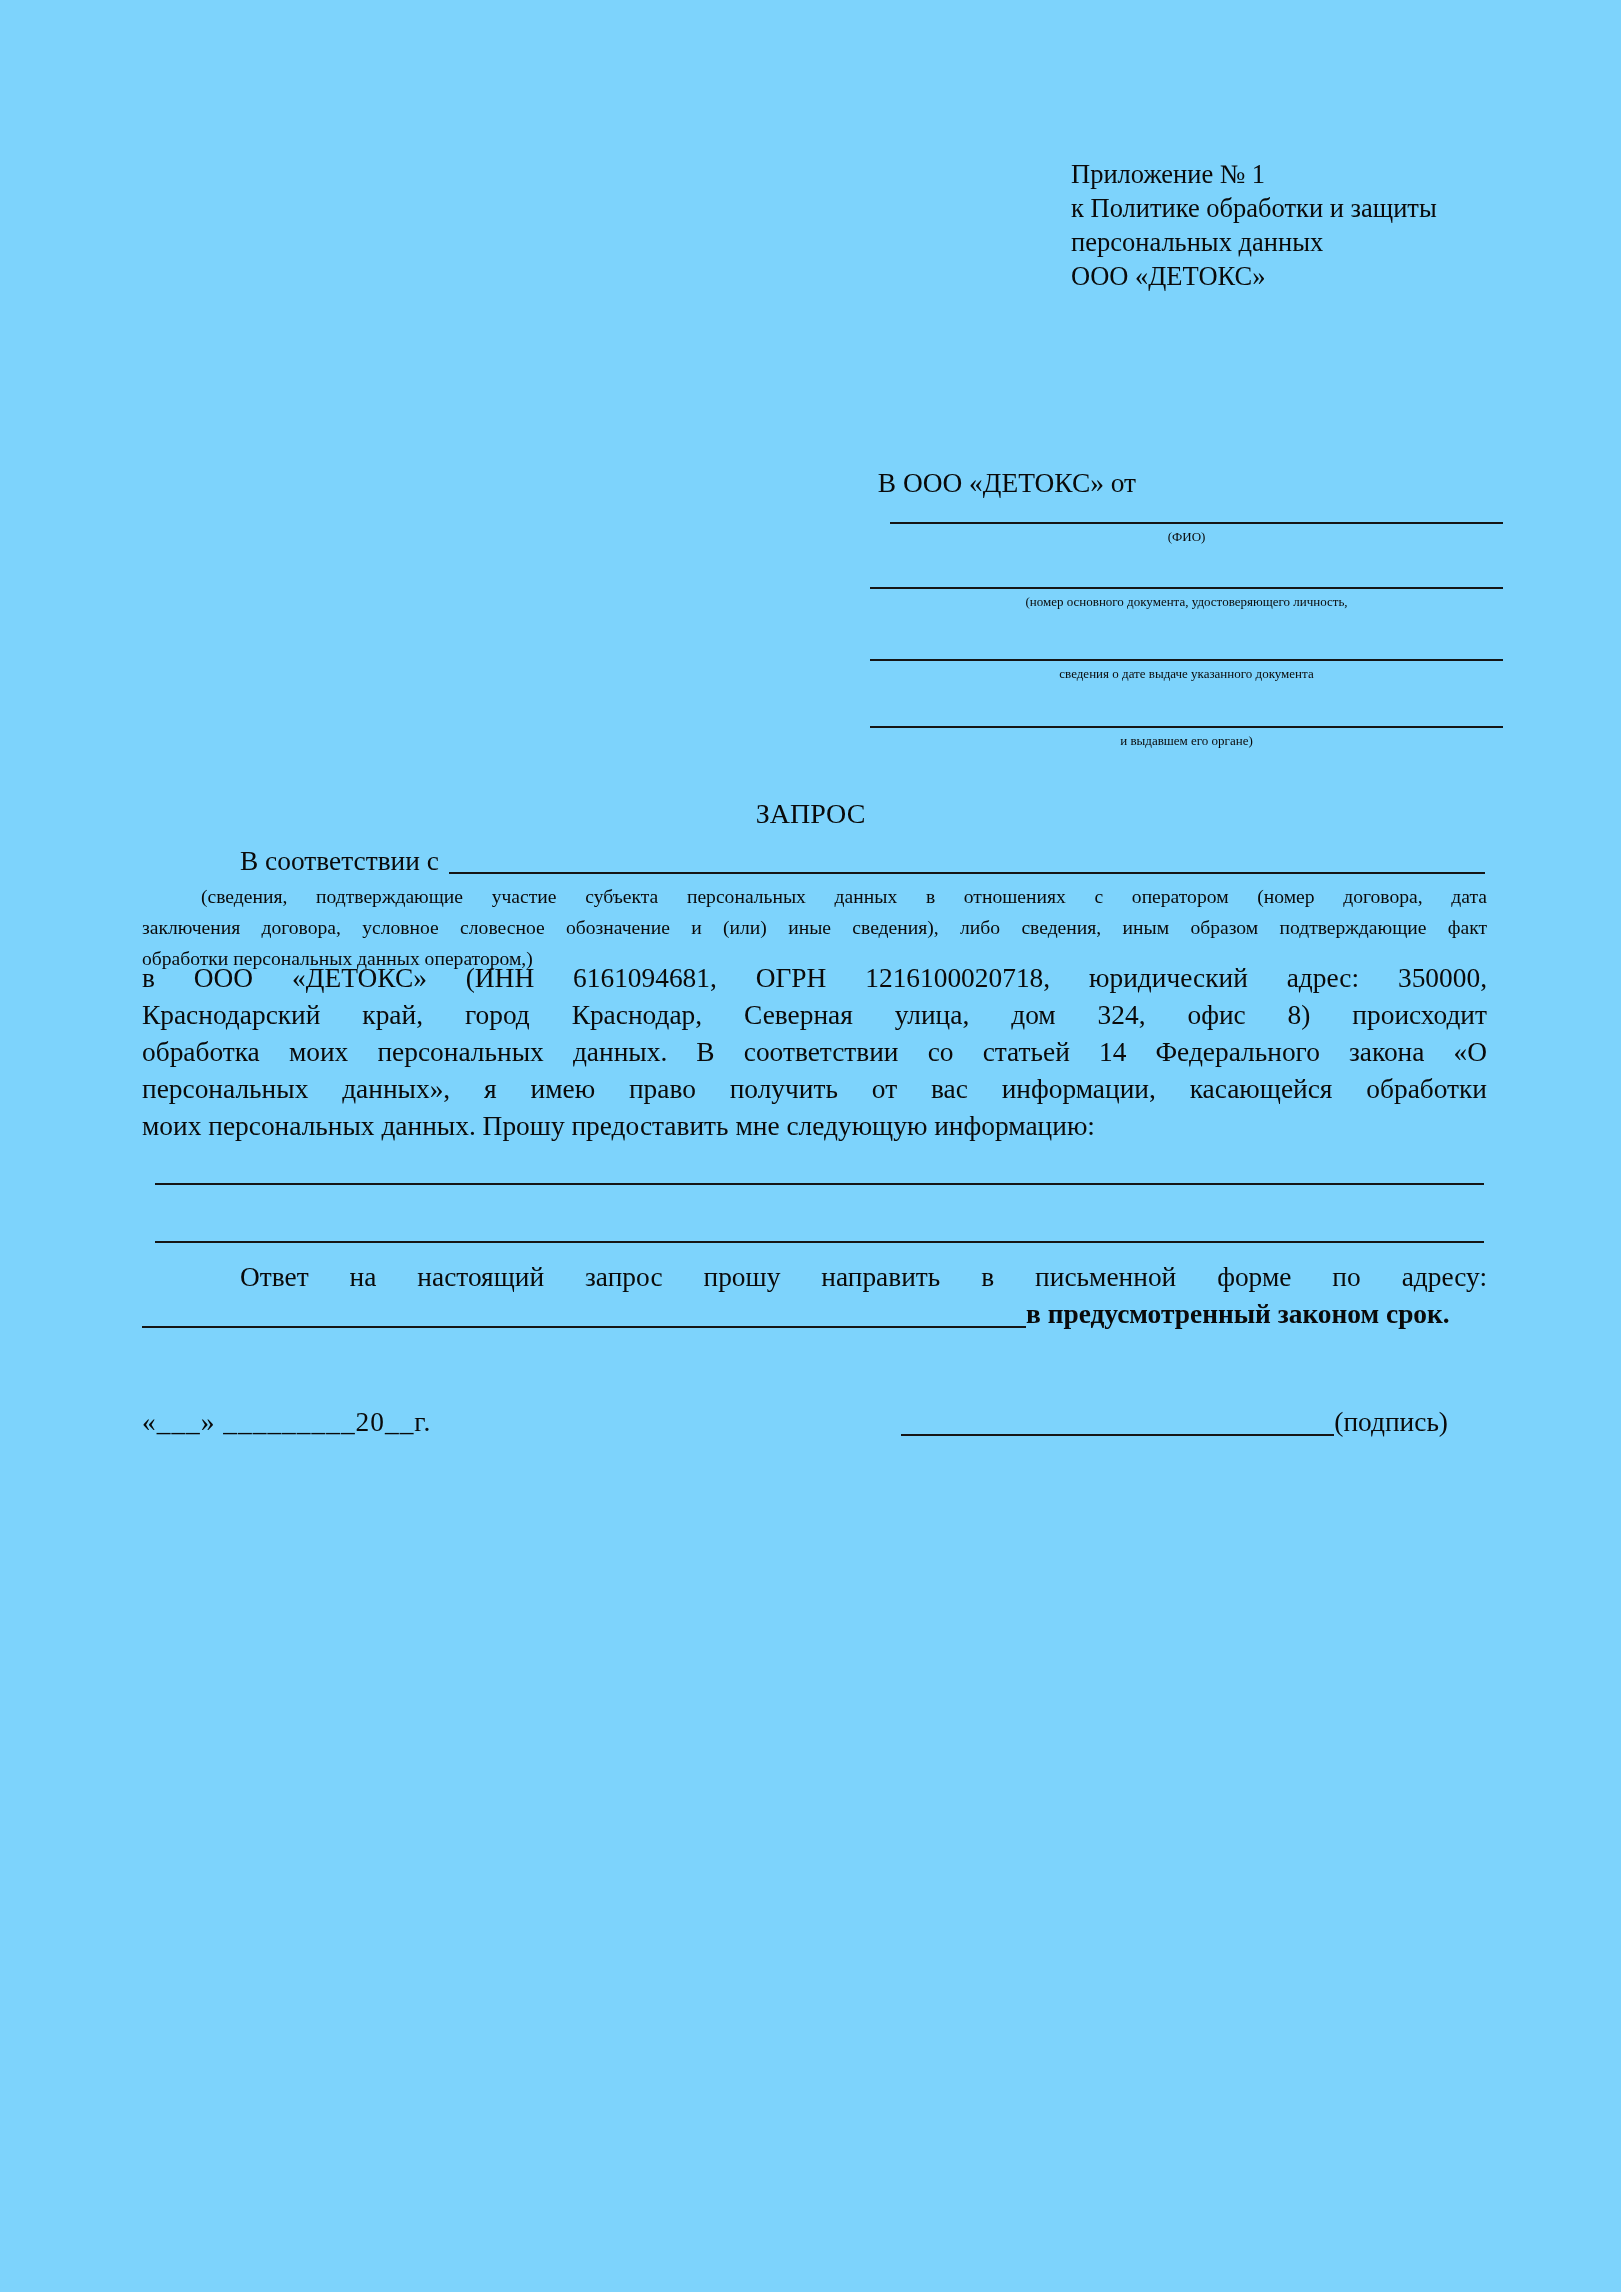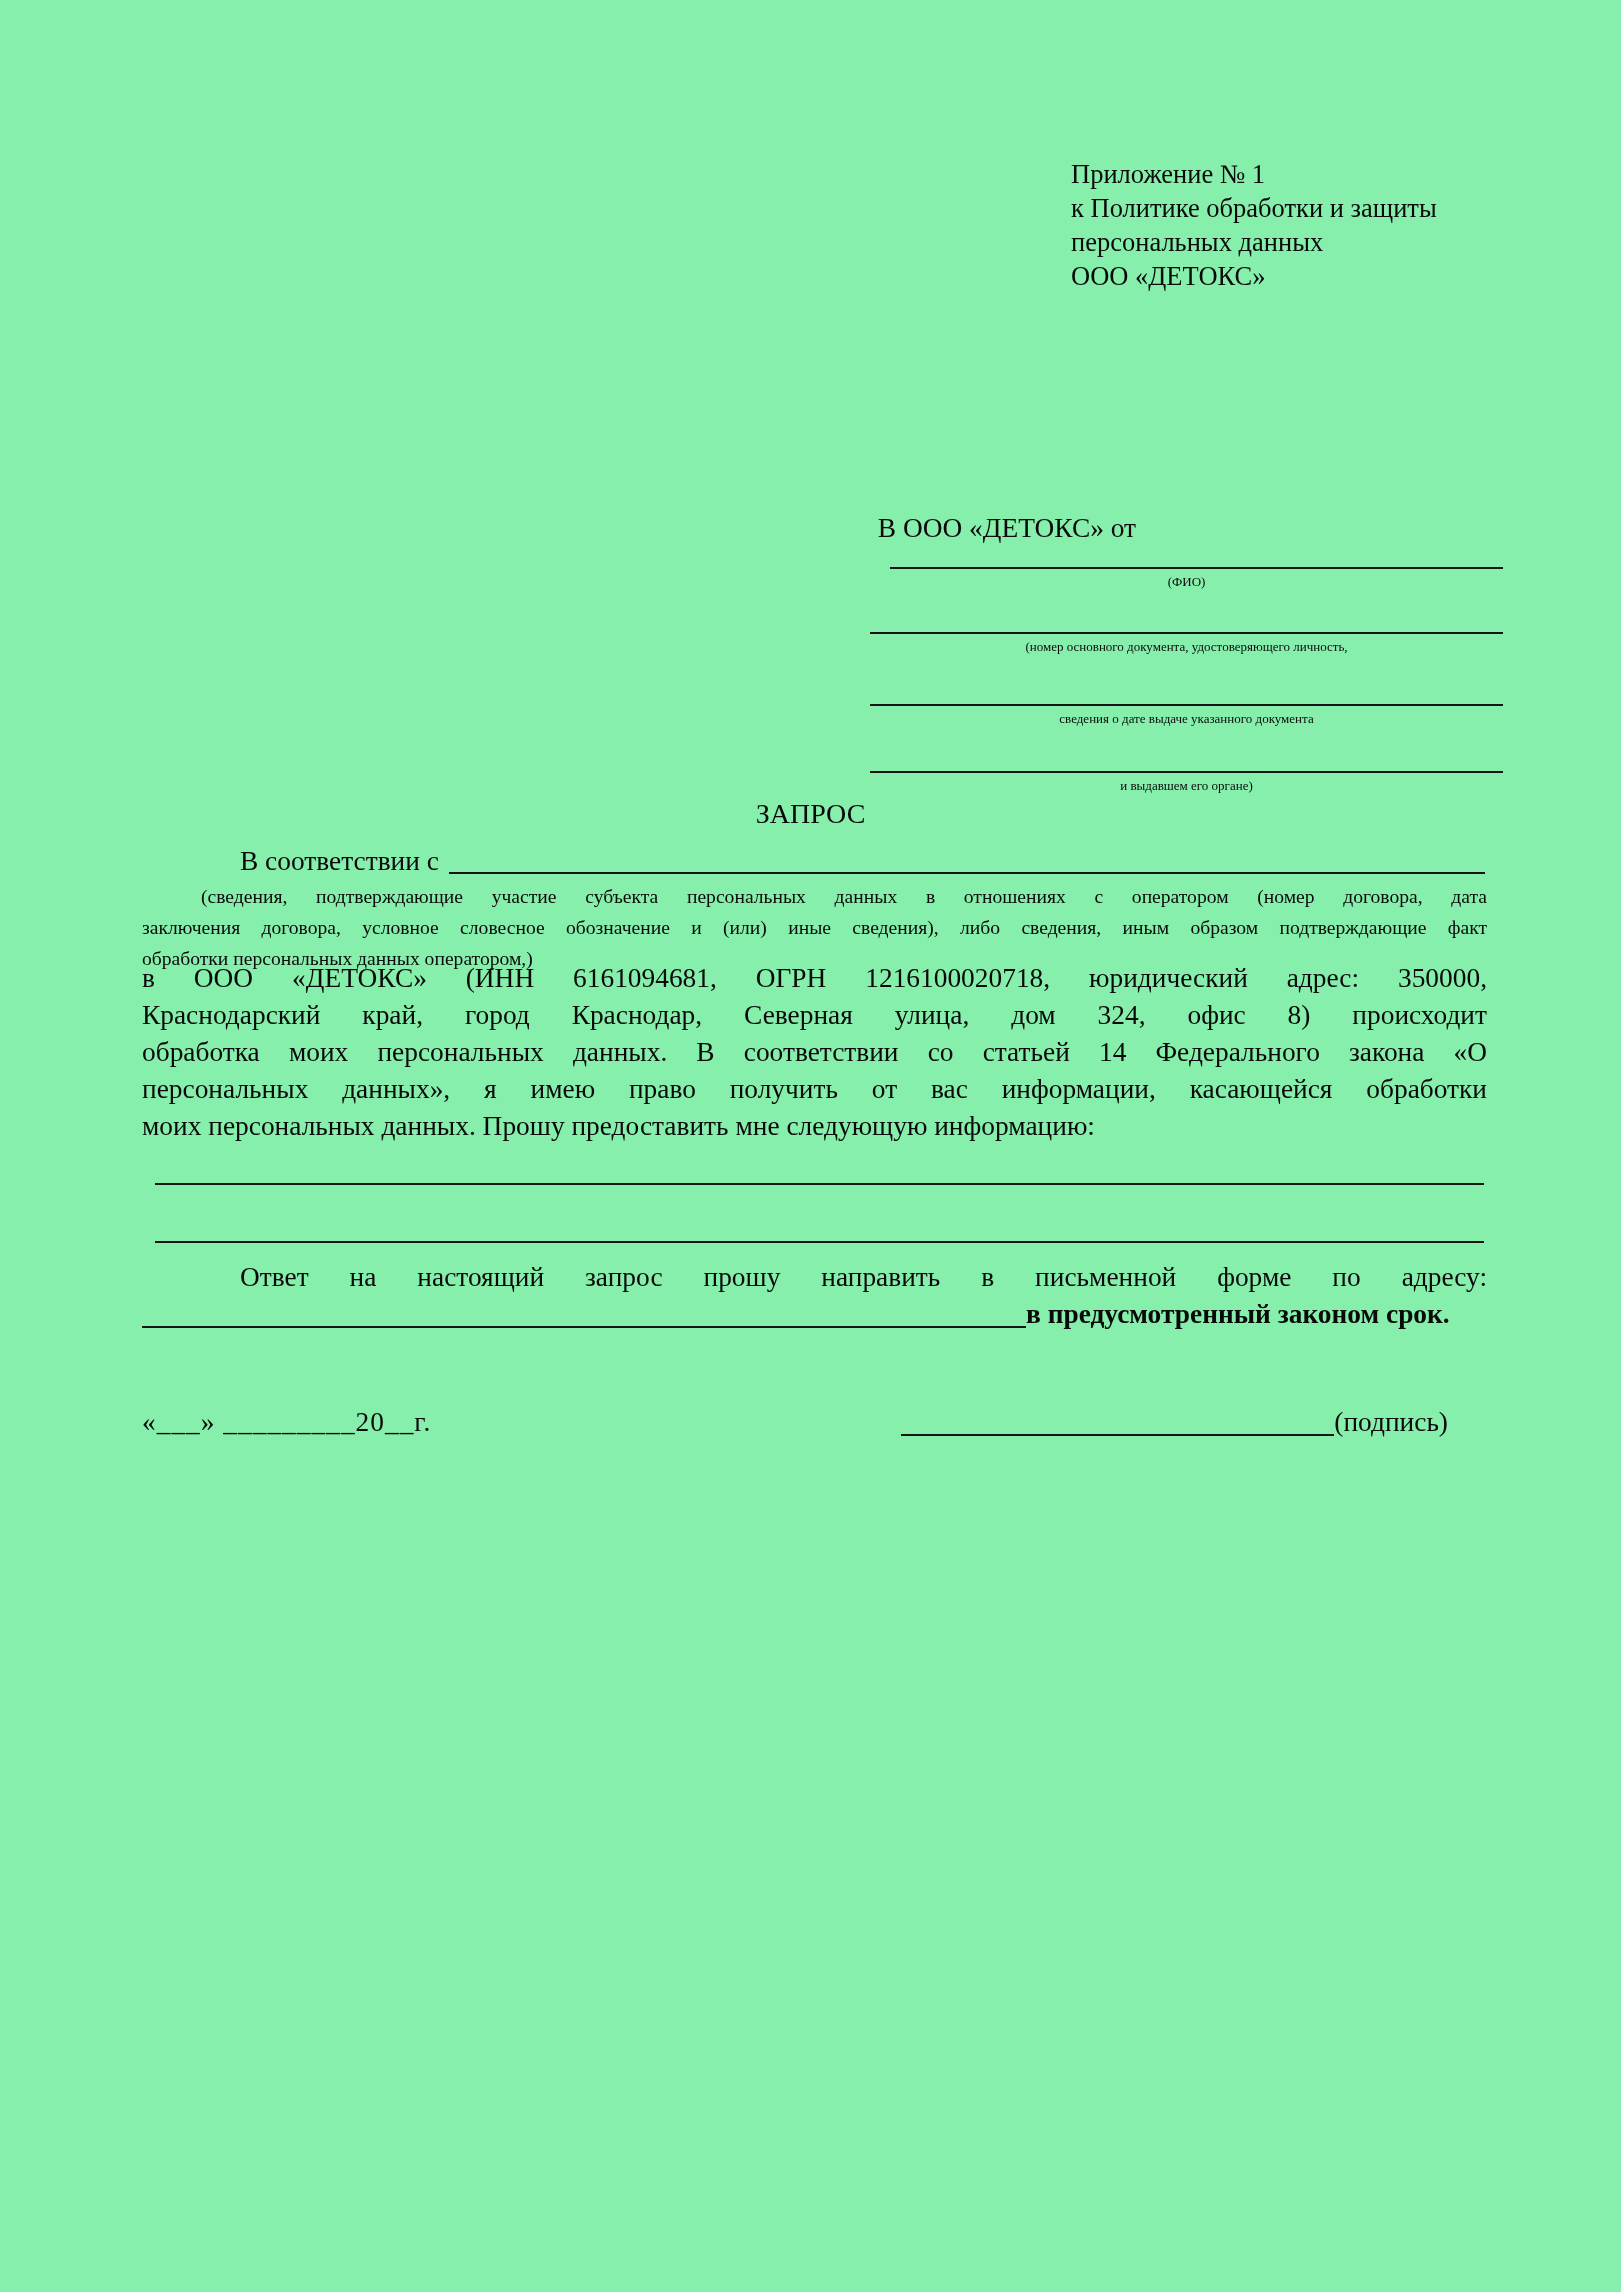--- a/index.html
+++ b/index.html
@@ -4,21 +4,21 @@
 <style>
   html, body {
     margin: 0;
     padding: 0;
     background: #ffffff;
   }
   .page {
     position: relative;
     width: 1621px;
     height: 2293px;
-    background: #86efac;
+    background: #7dd3fc;
     color: #0a0a0a;
     font-family: "Liberation Serif", "DejaVu Serif", serif;
     overflow: hidden;
   }
 
   
   .appendix {
     position: absolute;
     left: 1071px;
     top: 157px;
@@ -39,21 +39,20 @@
     font-size: 30px;
     line-height: 43px;
   }
 
   
   .addressee {
     position: absolute;
     left: 870px;
     top: 467px;
     width: 633px;
-    margin-top: 45px;
   }
   .addressee .to-line {
     font-size: 27.4px;
     line-height: 33px;
     padding-left: 7.8px;
   }
   .addressee .caption {
     font-size: 13px;
     line-height: 26.5px;
     text-align: center;

